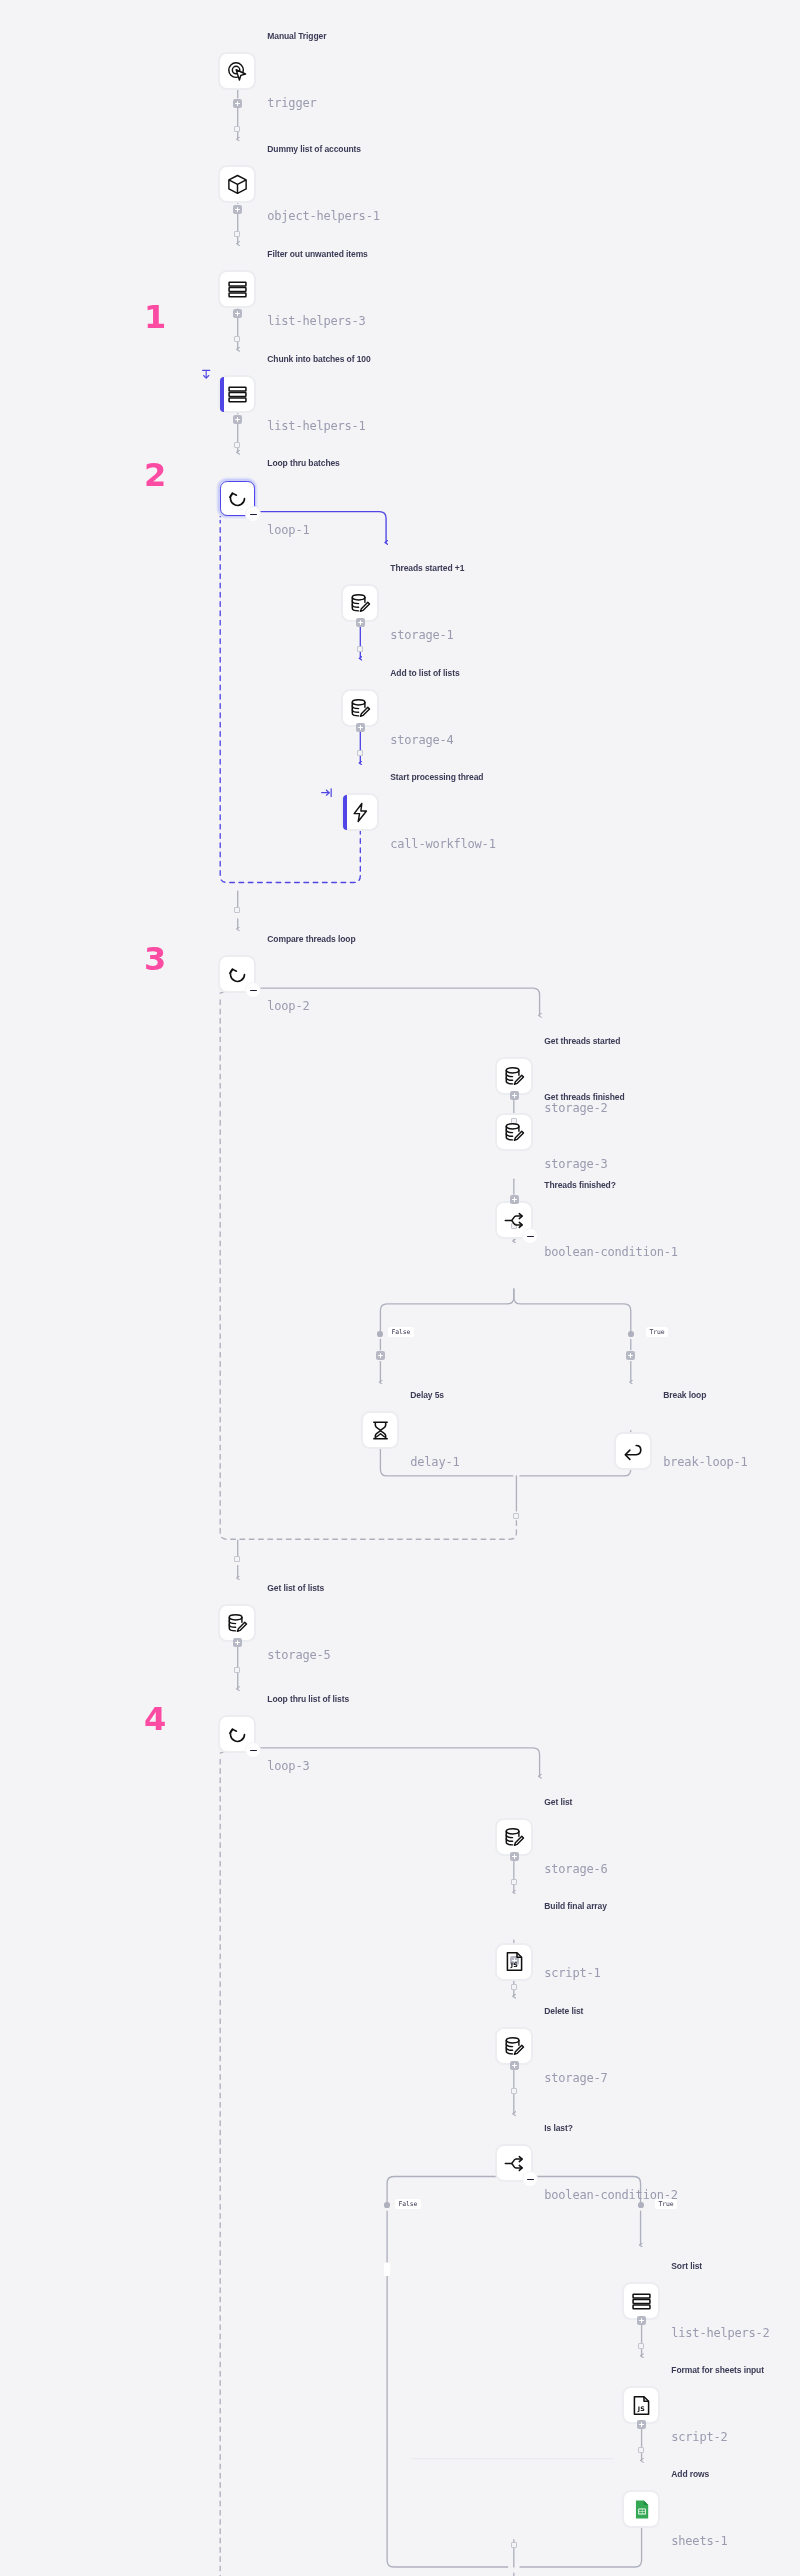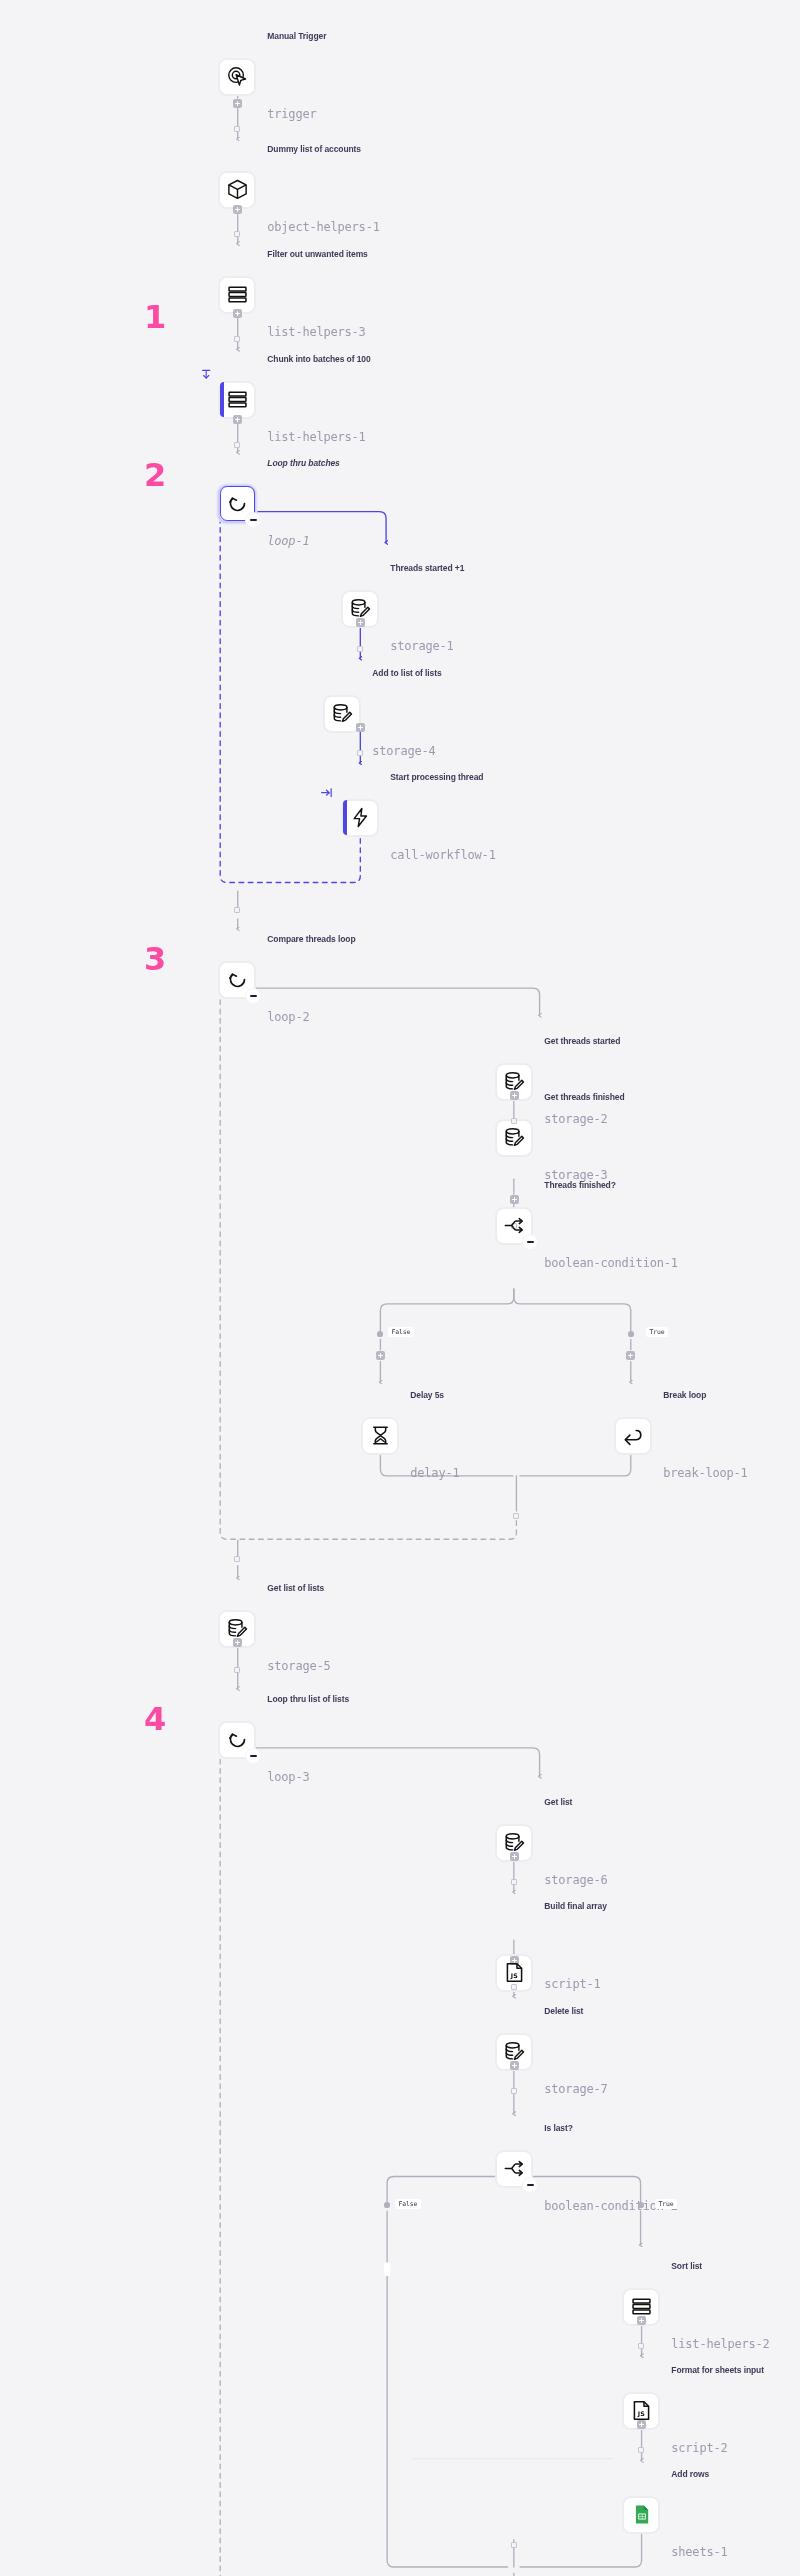--- a/index.html
+++ b/index.html
@@ -86,21 +86,21 @@
     justify-content: center;
     z-index: 4;
   }
   .collapse-badge i {
     display: block;
     width: 7.2px;
     height: 1.8px;
     border-radius: 1px;
     background: #1e1b3a;
   }
-  .node-labels { display: flex; flex-direction: column; gap: 18px; white-space: nowrap; }
+  .node-labels { display: flex; flex-direction: column; gap: 7px; white-space: nowrap; }
   .node-title {
     font-size: 8.5px;
     font-weight: bold;
     color: #3c3b57;
     letter-spacing: -0.1px;
     line-height: 1.15;
   }
   .node-id {
     font-family: "DejaVu Sans Mono", "Liberation Mono", monospace;
     font-size: 12px;
@@ -343,21 +343,21 @@
       <div class="node-title">Chunk into batches of 100</div>
       <div class="node-id">list-helpers-1</div>
     </div>
   </div>
   <svg class="mini-marker" style="left:200px; top:368px;" width="12.4" height="12.4" viewBox="0 0 24 24">
     <path d="M5,4.5 L19,4.5" stroke="#4f46e5" stroke-width="2.2" stroke-linecap="round"></path>
     <path d="M12,7 L12,19" stroke="#4f46e5" stroke-width="2.2" stroke-linecap="round"></path>
     <path d="M7,14.5 L12,19.5 L17,14.5" fill="none" stroke="#4f46e5" stroke-width="2.2" stroke-linecap="round" stroke-linejoin="round"></path>
   </svg>
 
-  <div class="node" style="left:218px; top:459px;font-style:italic;">
+  <div class="node" style="left:218px; top:459px;">
     <div class="node-box highlight">
       <span class="inner-ring"></span>
       <svg class="node-glyph" viewBox="0 0 24 24">
         <path d="M19.3,12 A7.3,7.3 0 1 1 7.0,6.6" fill="none" stroke="#111" stroke-width="1.7" stroke-linecap="round"></path>
         <path d="M4.0,10.6 L6.6,6.4 L10.9,8.6" fill="none" stroke="#111" stroke-width="1.7" stroke-linecap="round" stroke-linejoin="round"></path>
       </svg>
       <span class="collapse-badge">
           <i></i>
         </span>
     </div>
@@ -377,21 +377,21 @@
         <path d="M3.4,13.2 C3.4,14.7 6.4,15.9 10,15.9" fill="none" stroke="#111" stroke-width="1.5" stroke-linecap="round"></path>
         <path d="M19.6,10.6 L21.4,12.4 L14.6,19.2 L12.0,20.1 L12.9,17.5 Z" fill="none" stroke="#111" stroke-width="1.5" stroke-linejoin="round"></path>
       </svg>
     </div>
     <div class="node-labels">
       <div class="node-title">Threads started +1</div>
       <div class="node-id">storage-1</div>
     </div>
   </div>
 
-  <div class="node" style="left:323px; top:669px;">
+  <div class="node" style="left:341px; top:669px;">
     <div class="node-box">
       <svg class="node-glyph" viewBox="0 0 24 24">
         <ellipse cx="10" cy="5.6" rx="6.6" ry="2.7" fill="none" stroke="#111" stroke-width="1.5"></ellipse>
         <path d="M3.4,5.6 L3.4,17.0 C3.4,18.5 6.4,19.7 10,19.7" fill="none" stroke="#111" stroke-width="1.5" stroke-linecap="round"></path>
         <path d="M16.6,5.6 L16.6,10.6" fill="none" stroke="#111" stroke-width="1.5" stroke-linecap="round"></path>
         <path d="M3.4,9.4 C3.4,10.9 6.4,12.1 10,12.1" fill="none" stroke="#111" stroke-width="1.5" stroke-linecap="round"></path>
         <path d="M3.4,13.2 C3.4,14.7 6.4,15.9 10,15.9" fill="none" stroke="#111" stroke-width="1.5" stroke-linecap="round"></path>
         <path d="M19.6,10.6 L21.4,12.4 L14.6,19.2 L12.0,20.1 L12.9,17.5 Z" fill="none" stroke="#111" stroke-width="1.5" stroke-linejoin="round"></path>
       </svg>
     </div>
@@ -496,21 +496,21 @@
         <path d="M17.4,3.4 L17.4,6.6 C17.4,9.4 12,11.0 12,12 C12,13.0 6.6,14.6 6.6,17.4 L6.6,20.6" fill="none" stroke="#111" stroke-width="1.6" stroke-linejoin="round"></path>
         <path d="M7.4,19.0 L12,15.4 L16.6,19.0" fill="none" stroke="#111" stroke-width="1.5" stroke-linejoin="round"></path>
       </svg>
     </div>
     <div class="node-labels">
       <div class="node-title">Delay 5s</div>
       <div class="node-id">delay-1</div>
     </div>
   </div>
 
-  <div class="node" style="left:614px; top:1391px;">
+  <div class="node" style="left:614px; top:1391px;align-items:flex-end;">
     <div class="node-box">
       <svg class="node-glyph" viewBox="0 0 24 24">
         <path d="M4.0,16.4 L14.8,16.4 C18.2,16.4 19.6,14.0 19.6,11.6 C19.6,9.2 18.2,6.8 14.8,6.8" fill="none" stroke="#111" stroke-width="1.7" stroke-linecap="round"></path>
         <path d="M8.2,11.6 L3.4,16.4 L8.2,21.2" fill="none" stroke="#111" stroke-width="1.7" stroke-linecap="round" stroke-linejoin="round"></path>
       </svg>
     </div>
     <div class="node-labels">
       <div class="node-title">Break loop</div>
       <div class="node-id">break-loop-1</div>
     </div>

